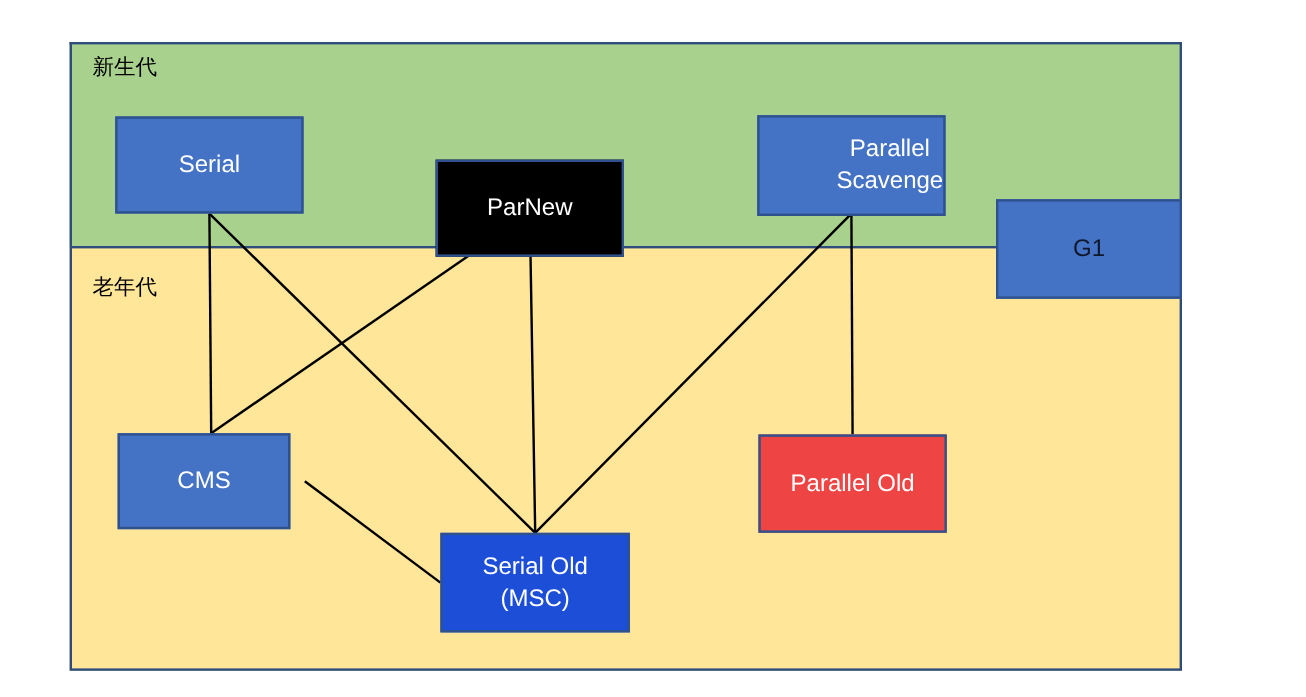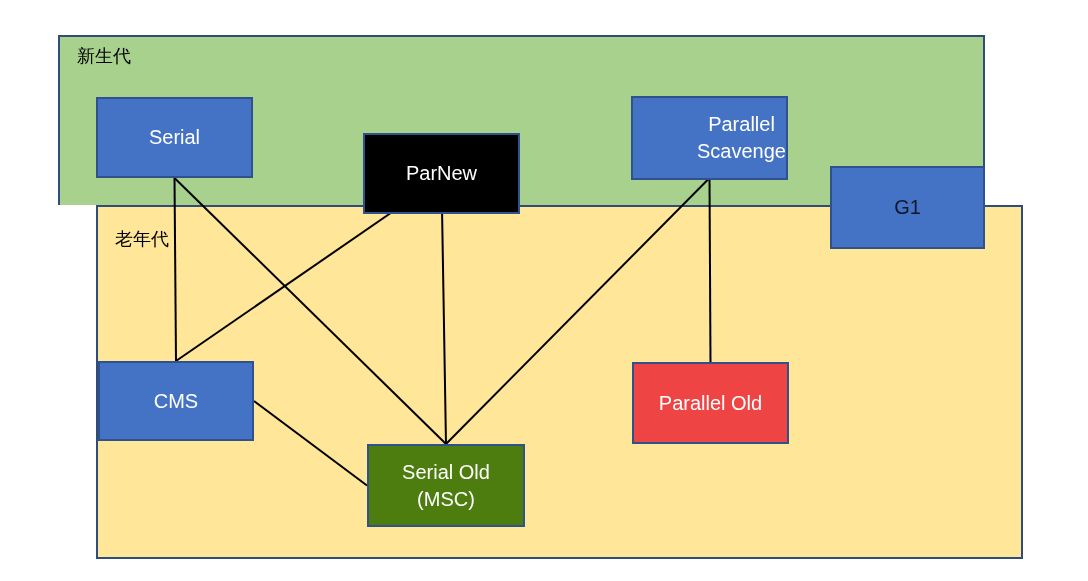--- a/index.html
+++ b/index.html
@@ -60,39 +60,39 @@
 </style>
 </head>
 <body>
 
 <div class="canvas">
 
   <div class="region region-young" style="background: rgb(169, 209, 142); border-color: rgb(46, 77, 123);">
     <div class="region-label" style="color: rgb(0, 0, 0);">新生代</div>
   </div>
 
-  <div class="region region-old" style="background: rgb(255, 230, 153); border-color: rgb(46, 77, 123); margin-left: 38px;">
+  <div class="region region-old" style="background: rgb(255, 230, 153); border-color: rgb(46, 77, 123);">
     <div class="region-label" style="color: rgb(0, 0, 0);">老年代</div>
   </div>
 
   <svg id="edges-svg" viewBox="0 0 1088 581" xmlns="http://www.w3.org/2000/svg">
       <line x1="174.5" y1="178" x2="176" y2="361" stroke="#000000" stroke-width="2"></line>
       <line x1="174.5" y1="178" x2="446" y2="444" stroke="#000000" stroke-width="2"></line>
       <line x1="441.5" y1="178" x2="176" y2="361" stroke="#000000" stroke-width="2"></line>
       <line x1="441.5" y1="178" x2="446" y2="444" stroke="#000000" stroke-width="2"></line>
       <line x1="709.5" y1="178" x2="446" y2="444" stroke="#000000" stroke-width="2"></line>
       <line x1="709.5" y1="178" x2="710.5" y2="362" stroke="#000000" stroke-width="2"></line>
       <line x1="254" y1="401" x2="367" y2="485.5" stroke="#000000" stroke-width="2"></line>
     </svg>
 
   <div id="nodes-layer">
       <div class="node" style="left: 96px; top: 97px; width: 157px; height: 81px; background: rgb(68, 114, 196); border-color: rgb(47, 82, 143); color: rgb(255, 255, 255); text-align: right;"><span>Serial</span></div>
       <div class="node" style="left: 363px; top: 97px; width: 157px; height: 81px; background: #000000; border-color: rgb(47, 82, 143); color: rgb(255, 255, 255); margin-top: 36px;"><span>ParNew</span></div>
       <div class="node" style="left: 631px; top: 96px; width: 157px; height: 84px; background: rgb(68, 114, 196); border-color: rgb(47, 82, 143); color: rgb(255, 255, 255); justify-content: flex-end;"><span>Parallel
 Scavenge</span></div>
       <div class="node" style="left: 830px; top: 166px; width: 155px; height: 83px; background: rgb(68, 114, 196); border-color: rgb(47, 82, 143); color: #0f172a;"><span>G1</span></div>
-      <div class="node" style="left: 98px; top: 361px; width: 156px; height: 80px; background: rgb(68, 114, 196); border-color: rgb(47, 82, 143); color: rgb(255, 255, 255);"><span>CMS</span></div>
+      <div class="node" style="left: 98px; top: 361px; width: 144px; height: 80px; background: rgb(68, 114, 196); border-color: rgb(47, 82, 143); color: rgb(255, 255, 255);"><span>CMS</span></div>
       <div class="node" style="left: 632px; top: 362px; width: 157px; height: 82px; background: #ef4444; border-color: rgb(47, 82, 143); color: rgb(255, 255, 255);"><span>Parallel Old</span></div>
-      <div class="node" style="left: 367px; top: 444px; width: 158px; height: 83px; background: #4d7c0f; border-color: rgb(47, 82, 143); color: rgb(255, 255, 255);"><span>Serial Old
+      <div class="node" style="left: 367px; top: 444px; width: 158px; height: 83px; background: #1d4ed8; border-color: rgb(47, 82, 143); color: rgb(255, 255, 255);"><span>Serial Old
 (MSC)</span></div>
     </div>
 
 </div>
 
 </body></html>

